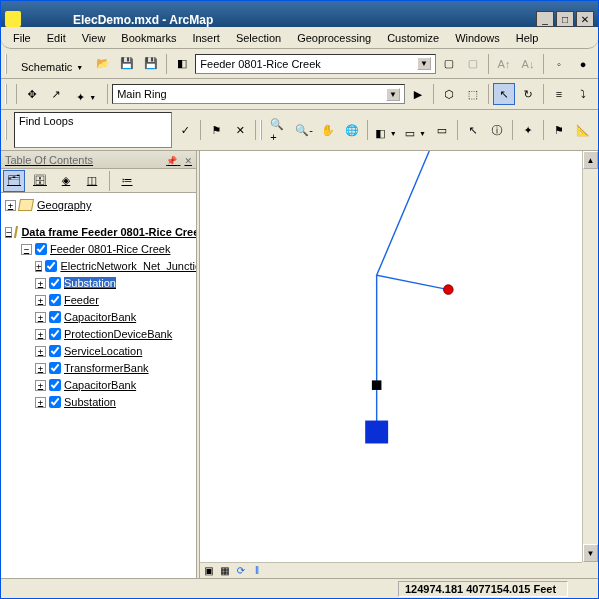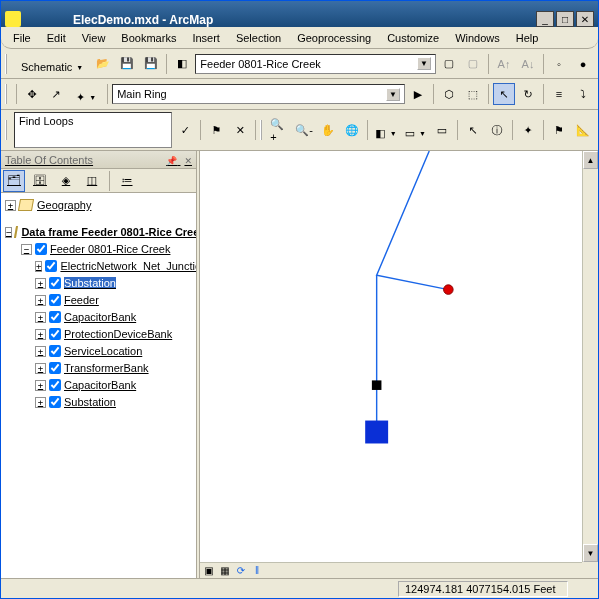--- a/index.html
+++ b/index.html
@@ -49,21 +49,21 @@
 .mapview { flex: 1; display: flex; flex-direction: column; background: #fff; position: relative; }
 .mapcanvas { flex: 1; background: #fff; position: relative; overflow: hidden; border-right: 16px solid #ece9d8; border-bottom: 16px solid #ece9d8;}
 .scrollbar-v { position: absolute; right: 0; top: 0; bottom: 16px; width: 16px; background: #ece9d8; border-left:1px solid #c0c0b0;}
 .scrollbar-v::before { content:"▲"; position:absolute; top:0; left:0; right:0; height:16px; background:#d4d0c8; border:1px outset #fff; font-size:8px; display:flex; align-items:center; justify-content:center;}
 .scrollbar-v::after { content:"▼"; position:absolute; bottom:0; left:0; right:0; height:16px; background:#d4d0c8; border:1px outset #fff; font-size:8px; display:flex; align-items:center; justify-content:center;}
 .scrollbar-h { position: absolute; left: 0; right: 16px; bottom: 0; height: 16px; background: #ece9d8; border-top:1px solid #c0c0b0; display:flex; align-items:center;}
 .map-btn-bar { display: flex; align-items: center; gap: 2px; padding: 0 40px 0 2px; height:100%;}
 .map-btn-bar span { width:14px; height:14px; display:flex; align-items:center; justify-content:center; font-size:10px; cursor:pointer;}
 
 .statusbar { height: 20px; background: #ece9d8; border-top: 1px solid #aca899; display: flex; align-items: center; justify-content: flex-end; padding: 0 30px; font-size: 11px; gap: 4px; }
-.statusbar .cell { border: 1px inset #fff; padding: 1px 6px; min-width: 170px; text-align: left;}
+.statusbar .cell { border: 1px inset #fff; padding: 1px 6px; min-width: 170px; text-align: left; font-weight: bold;}
 
 svg .line { stroke: #1a66e8; stroke-width: 1.5; fill: none; }
 .grey { color: #999; }
 </style>
 </head>
 <body>
 
 <div class="window">
 
   <div class="titlebar">

